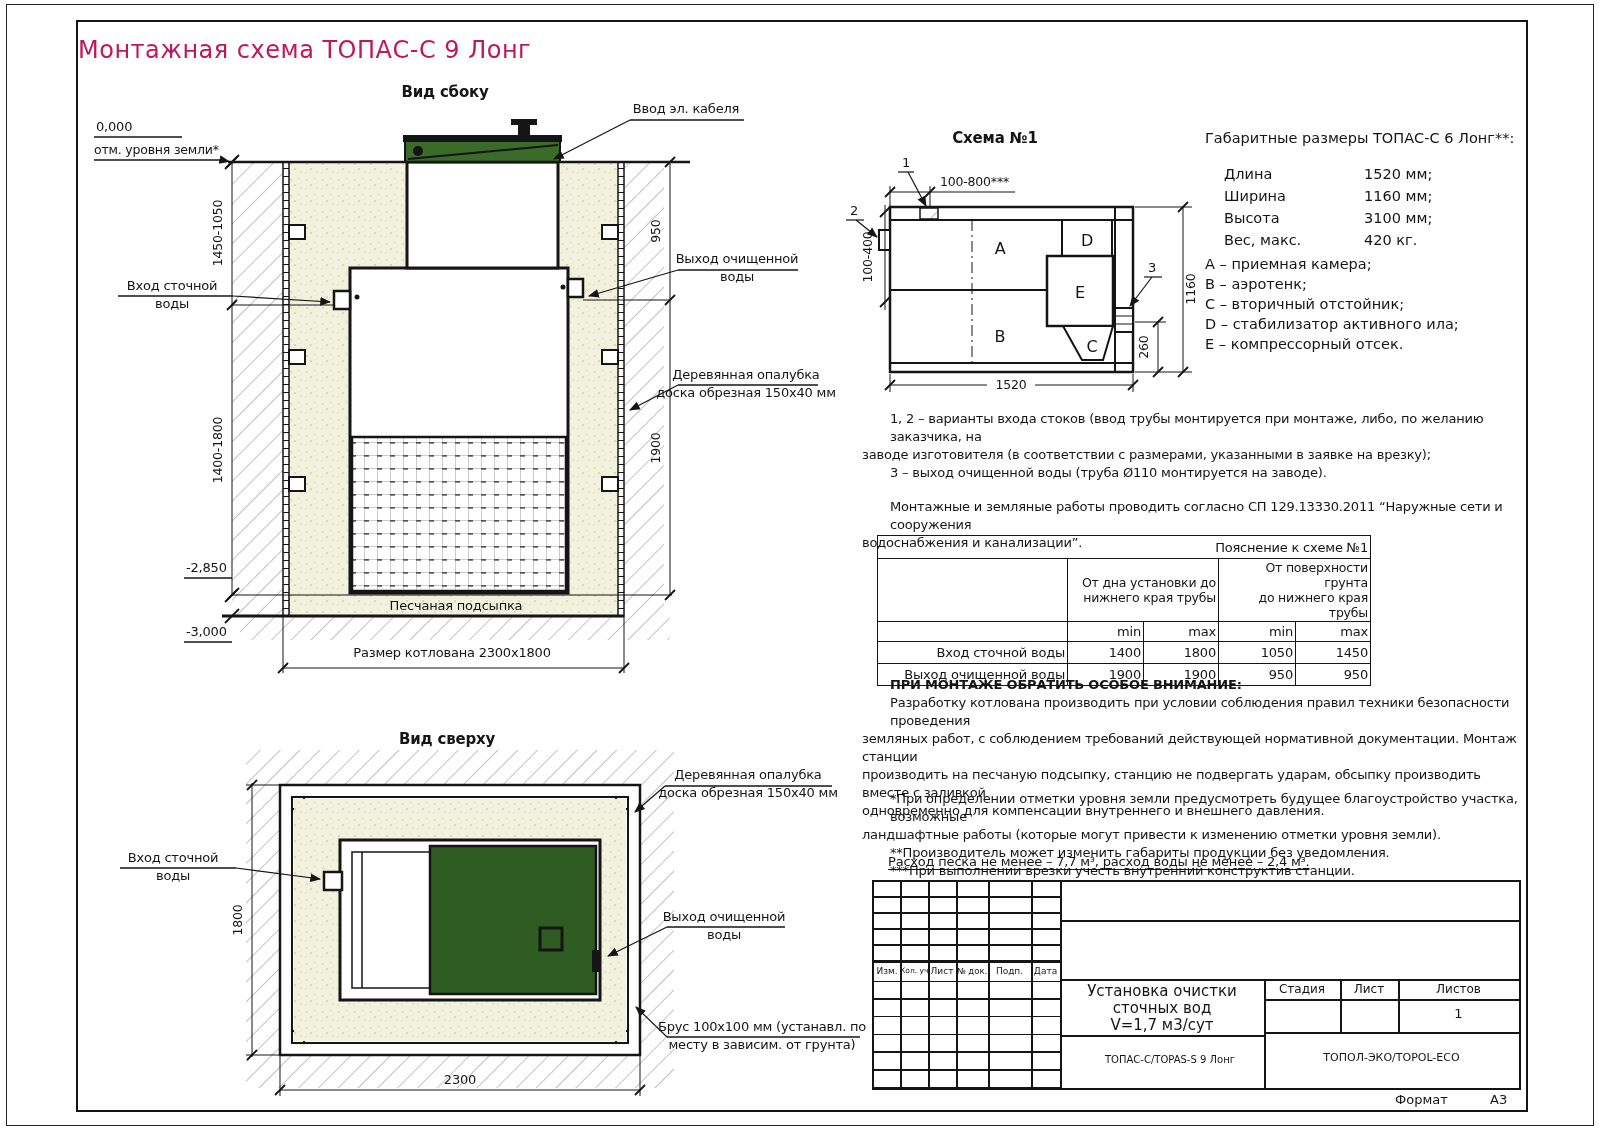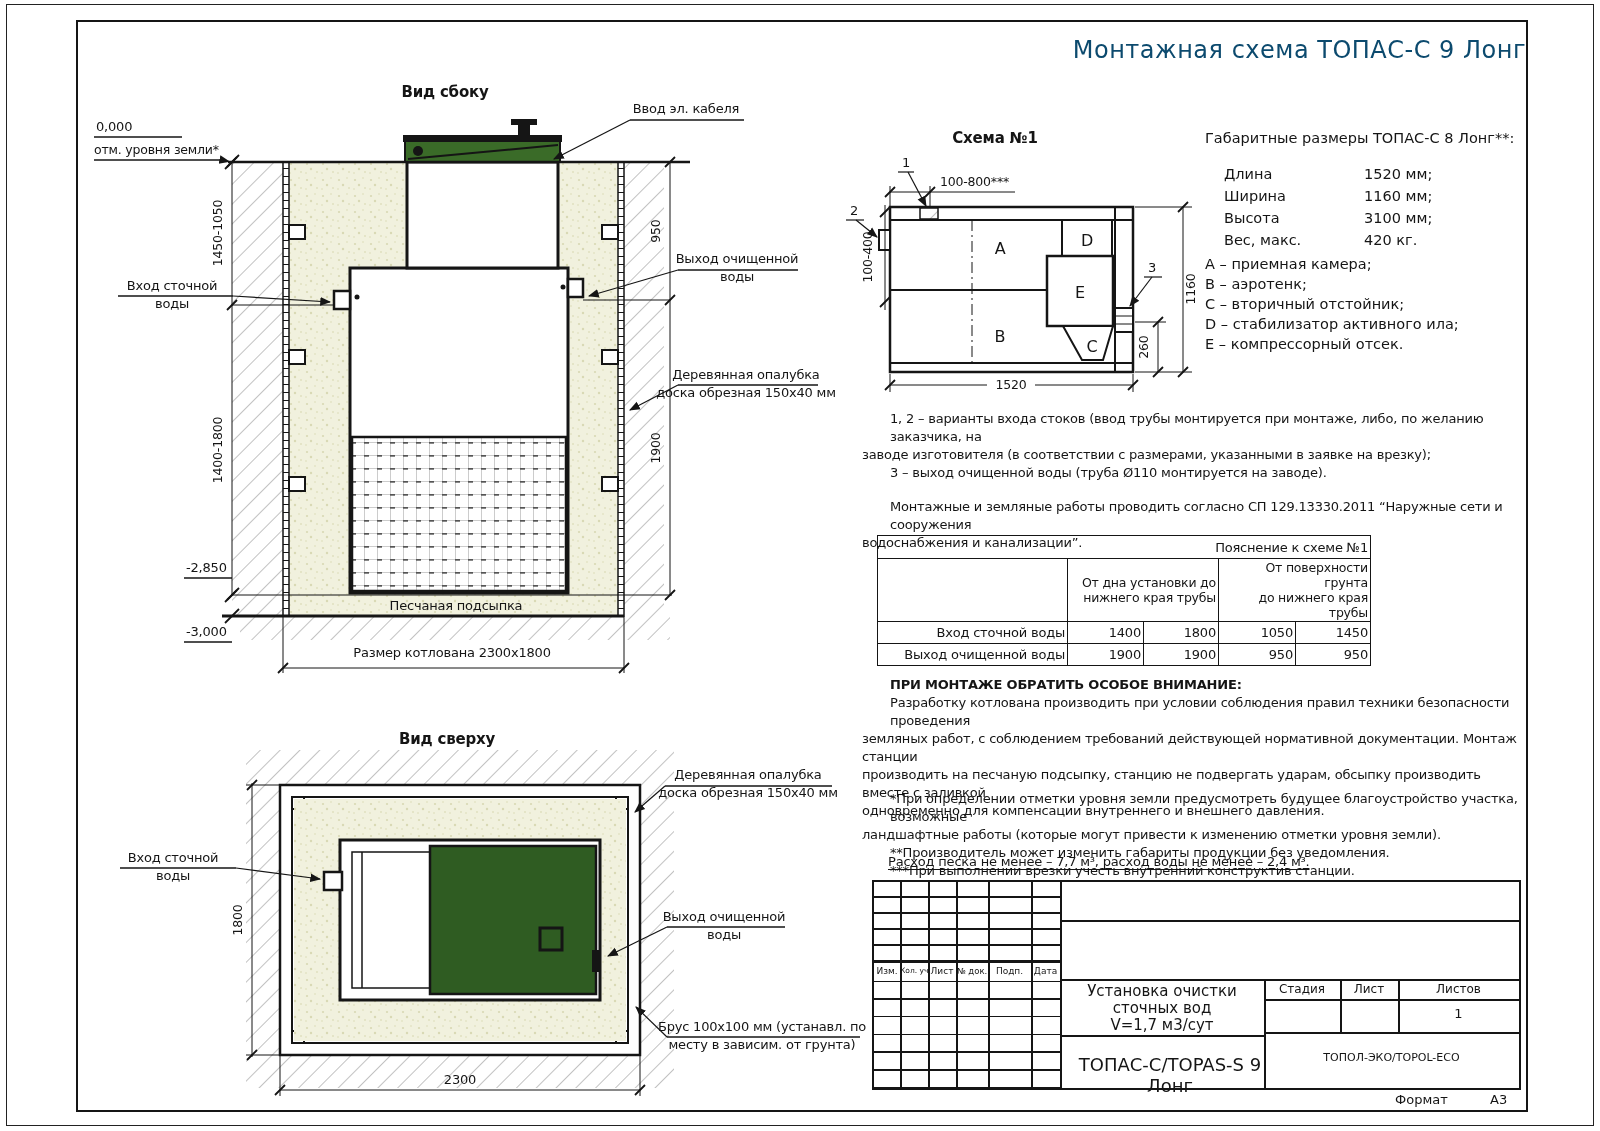--- a/index.html
+++ b/index.html
@@ -1,20 +1,20 @@
 <!DOCTYPE html>
 <html><head>
 <meta charset="utf-8">
 <style>
   html,body{margin:0;padding:0;background:#fff;}
   body{font-family:"DejaVu Sans",sans-serif;color:#151515;}
   #page{position:relative;width:1600px;height:1131px;background:#fff;overflow:hidden;}
   .outer-border{position:absolute;left:6px;top:4px;width:1586px;height:1120px;border:1px solid #222;}
   .frame{position:absolute;left:76px;top:20px;width:1448px;height:1088px;border:2px solid #151515;}
-  .sheet-title{position:absolute;left:0;right:0;top:14px;text-align:right;font-size:24px;letter-spacing:.5px;color:#0c4a6e;}
+  .sheet-title{position:absolute;left:0;right:0;top:14px;text-align:left;font-size:24px;letter-spacing:.5px;color:#be185d;}
   svg{position:absolute;left:0;top:0;}
   svg text{font-family:"DejaVu Sans",sans-serif;font-size:13px;fill:#151515;letter-spacing:-.2px;}
   svg .t-b{font-weight:bold;font-size:15px;}
   svg .t-d{font-size:12.5px;}
   svg .t-c{font-size:16px;}
   svg .ln{stroke:#151515;fill:none;}
   svg .tick{stroke:#151515;stroke-width:1.8;fill:none;}
   
   .abs{position:absolute;}
   .specs{left:1205px;top:130px;width:320px;font-size:14.5px;}
@@ -300,21 +300,21 @@
       <line x1="890" y1="374" x2="890" y2="392" class="ln" stroke-width="1"></line>
       <line x1="1133" y1="374" x2="1133" y2="392" class="ln" stroke-width="1"></line>
       <line x1="890" y1="385" x2="1133" y2="385" class="ln" stroke-width="1"></line>
       <path class="tick" d="M885,390 L895,380 M1128,390 L1138,380"></path>
       <rect x="987" y="377" width="48" height="15" fill="#fff"></rect>
       <text class="t-d" x="1011" y="389" text-anchor="middle">1520</text>
     </g>
   </svg>
 
   <div class="abs specs">
-    <div class="sp-title">Габаритные размеры ТОПАС-С 8 Лонг**:</div>
+    <div class="sp-title">Габаритные размеры ТОПАС-С 6 Лонг**:</div>
     <div class="sp-row">
         <span class="l">Длина</span>
         <span>1520 мм;</span>
       </div>
     <div class="sp-row">
         <span class="l">Ширина</span>
         <span>1160 мм;</span>
       </div>
     <div class="sp-row">
         <span class="l">Высота</span>
@@ -362,20 +362,27 @@
         <td></td>
         <td colspan="2" class="gh">
               <div>От дна установки до</div>
               <div>нижнего края трубы</div>
             </td>
         <td colspan="2" class="gh">
               <div>От поверхности грунта</div>
               <div>до нижнего края трубы</div>
             </td>
       </tr>
+      <tr class="mm">
+        <td></td>
+        <td>min</td>
+            <td>max</td>
+        <td>min</td>
+            <td>max</td>
+      </tr>
       <tr class="dr">
         <td>Вход сточной воды</td>
         <td>1400</td>
             <td>1800</td>
         <td>1050</td>
             <td>1450</td>
       </tr>
       <tr class="dr">
         <td>Выход очищенной воды</td>
         <td>1900</td>
@@ -434,21 +441,21 @@
     <div class="tb-txt" style="left:466px;top:100px;width:58px;font-size:12px">Лист</div>
     <div class="tb-txt" style="left:524px;top:100px;width:121px;font-size:12px">Листов</div>
     <div class="tb-txt" style="left:524px;top:124px;width:121px;font-size:13px">1</div>
 
     <div class="hline" style="left:186px;top:153px;width:204px;height:1.5px"></div>
     <div class="tb-txt" style="left:186px;top:101px;width:204px;font-size:15px;line-height:17px">
       <div>Установка очистки</div>
       <div>сточных вод</div>
       <div>V=1,7 м3/сут</div>
     </div>
-    <div class="tb-txt" style="left:186px;top:172px;width:220px;font-size:18px">ТОПАС-С/TOPAS-S 9 Лонг</div>
+    <div class="tb-txt" style="left:186px;top:172px;width:220px;font-size:10px">ТОПАС-С/TOPAS-S 9 Лонг</div>
     <div class="tb-txt" style="left:390px;top:169px;width:255px;font-size:11px">ТОПОЛ-ЭКО/TOPOL-ECO</div>
   </div>
 
   <div class="abs fmt">
     <span>Формат</span>
     <span class="a3">А3</span>
   </div>
 </div>
 
 </body></html>

